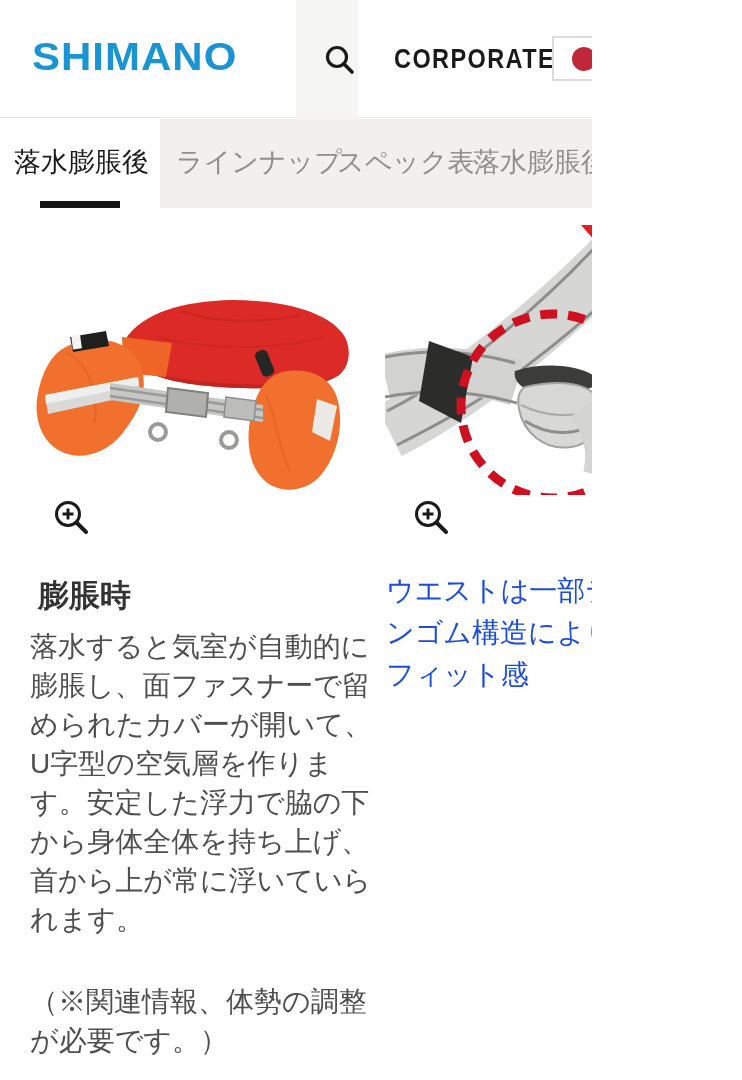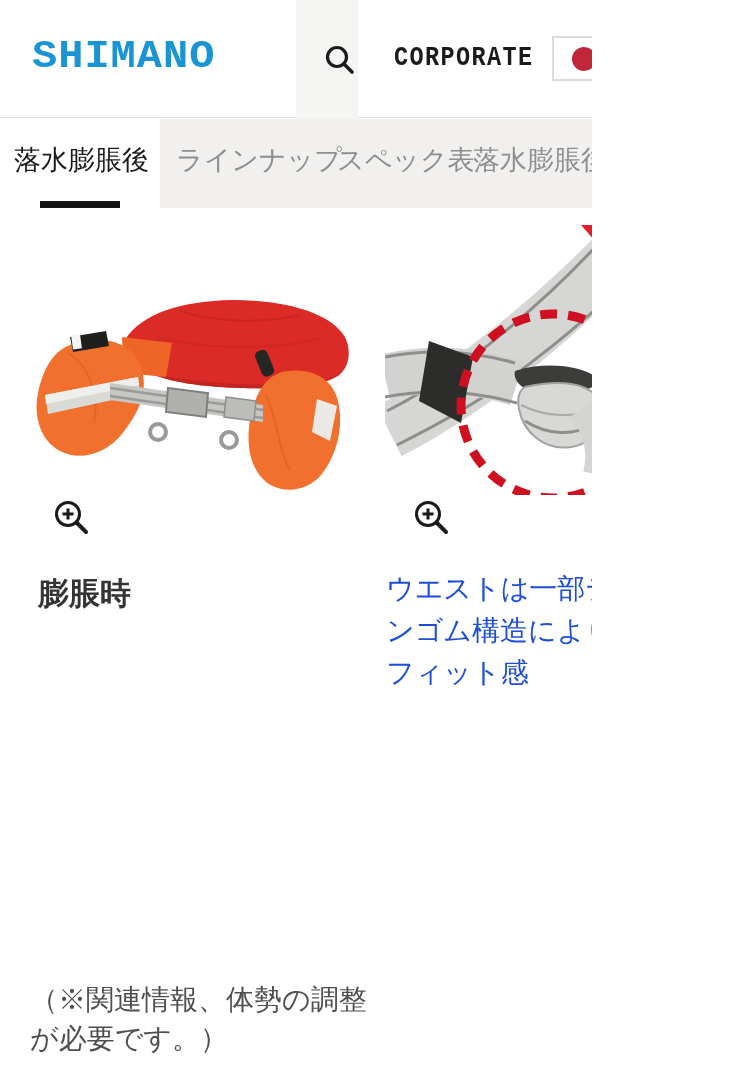--- a/index.html
+++ b/index.html
@@ -1,19 +1,19 @@
 <!DOCTYPE html>
 <html><head>
 <meta charset="utf-8">
 <style>
   * { margin:0; padding:0; box-sizing:border-box; }
   html,body { background:#ffffff; }
   .screen{
     position:relative; width:592px; height:1080px; background:#fff;
-    font-family:Liberation Mono, monospace; overflow:hidden;padding-left:29px;
+    font-family:Liberation Sans, sans-serif; overflow:hidden;padding-left:29px;
   }
   
   .header{ position:absolute; top:0; left:0; width:742px; height:118px; background:#fff;
            border-bottom:1px solid #e4e3e1; }
   .search-col{ position:absolute; left:296px; top:0; width:62px; height:119px; background:#f5f5f3; }
   .logo{ position:absolute; left:32px; top:38px; font-size:42px; font-weight:800;
          color:#1b94d3; letter-spacing:1px; line-height:1; transform:scaleY(0.92);
          transform-origin:left top; }
   .search-btn{ position:absolute; left:324px; top:44px; width:32px; height:32px; }
   .corporate{ position:absolute; left:394px; top:44px; font-size:25px; font-weight:700;
@@ -167,16 +167,17 @@
     <svg width="38" height="38" viewBox="0 0 38 38">
       <circle cx="15" cy="15" r="11.5" fill="none" stroke="#1a1a1a" stroke-width="3"></circle>
       <line x1="9.5" y1="15" x2="20.5" y2="15" stroke="#1a1a1a" stroke-width="3"></line>
       <line x1="15" y1="9.5" x2="15" y2="20.5" stroke="#1a1a1a" stroke-width="3"></line>
       <line x1="23.5" y1="23.5" x2="33" y2="33" stroke="#1a1a1a" stroke-width="4" stroke-linecap="round"></line>
     </svg>
   </div>
 
   <div class="heading-left">膨脹時</div>
   <div class="body-right">ウエストは一部テンションゴム構造により安定したフィット感</div>
+  <div class="body-left">落水すると気室が自動的に膨脹し、面ファスナーで留められたカバーが開いて、U字型の空気層を作ります。安定した浮力で脇の下から身体全体を持ち上げ、首から上が常に浮いていられます。</div>
   <div class="note-left">（※関連情報、体勢の調整が必要です。）</div>
 
   <div class="scrollbar"></div>
 </div>
 
 </body></html>

